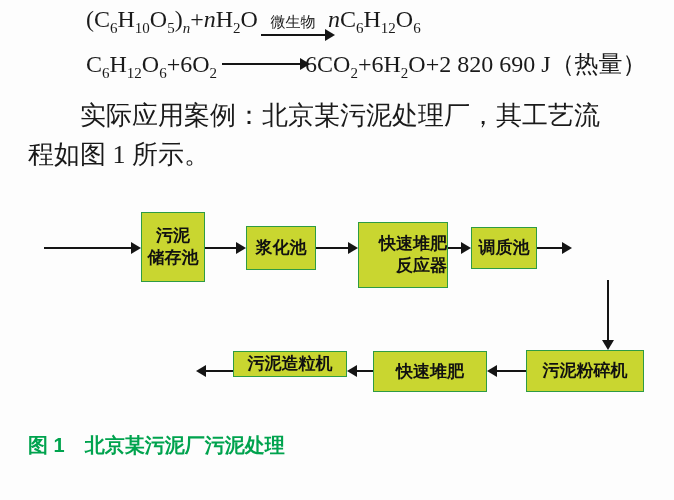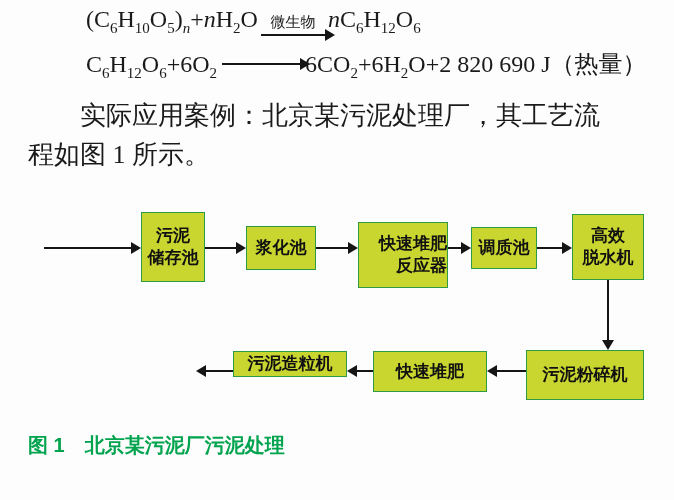--- a/index.html
+++ b/index.html
@@ -101,28 +101,24 @@
     </div>
 
     <span class="harrow right" style="left:420px; top:49px; width:13px;"></span>
 
     <div class="fbox" style="left:443px; top:29px; width:66px; height:42px;align-items:center;">
       <span>调质池</span>
     </div>
 
     <span class="harrow right" style="left:509px; top:49px; width:25px;"></span>
 
-    <div class="fbox" style="left:544px; top:16px; width:72px; height:66px;">
-      <span>高效</span>
-      <span>脱水机</span>
-    </div>
 
     <span class="varrow" style="left:579px; top:82px; height:60px;"></span>
 
-    <div class="fbox" style="left:498px; top:152px; width:118px; height:50px;">
+    <div class="fbox" style="left:498px; top:152px; width:118px; height:42px;">
       <span>污泥粉碎机</span>
     </div>
 
     <span class="harrow left" style="left:469px; top:172px; width:29px;"></span>
 
     <div class="fbox" style="left:345px; top:153px; width:114px; height:41px;">
       <span>快速堆肥</span>
     </div>
 
     <span class="harrow left" style="left:329px; top:172px; width:16px;"></span>

